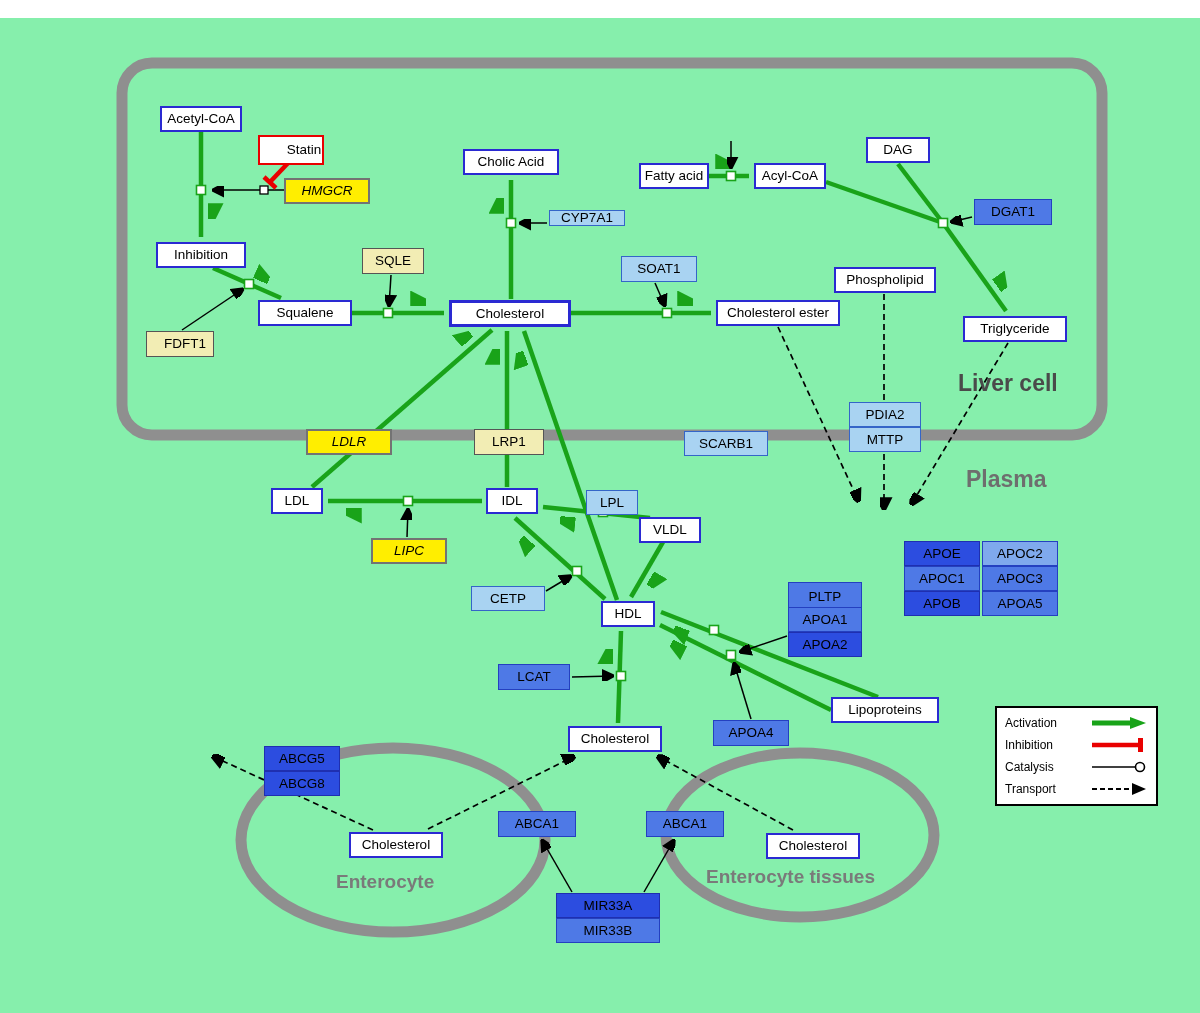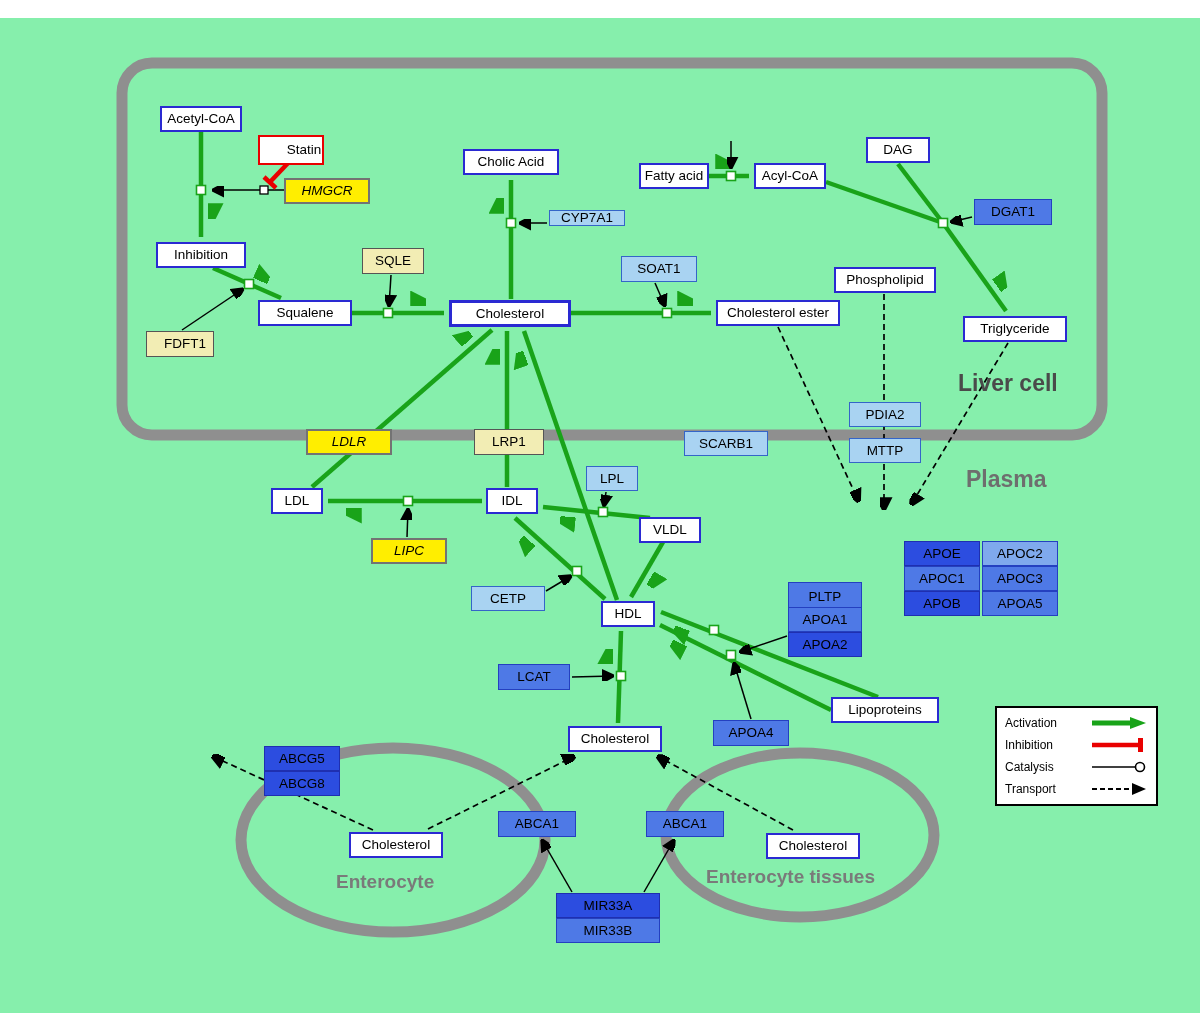--- a/index.html
+++ b/index.html
@@ -144,24 +144,24 @@
       <div class="node metabolite" style="left: 639px; top: 145px; width: 70px; height: 26px;">Fatty acid</div>
       <div class="node metabolite" style="left: 754px; top: 145px; width: 72px; height: 26px;">Acyl-CoA</div>
       <div class="node metabolite" style="left: 866px; top: 119px; width: 64px; height: 26px;">DAG</div>
       <div class="node gene-med" style="left: 974px; top: 181px; width: 78px; height: 26px;">DGAT1</div>
       <div class="node metabolite" style="left: 834px; top: 249px; width: 102px; height: 26px;">Phospholipid</div>
       <div class="node metabolite" style="left: 963px; top: 298px; width: 104px; height: 26px;">Triglyceride</div>
       <div class="node enzyme-yellow" style="left: 306px; top: 411px; width: 86px; height: 26px;">LDLR</div>
       <div class="node enzyme-pale" style="left: 474px; top: 411px; width: 70px; height: 26px;">LRP1</div>
       <div class="node gene-light" style="left: 684px; top: 413px; width: 84px; height: 25px;">SCARB1</div>
       <div class="node gene-light" style="left: 849px; top: 384px; width: 72px; height: 25px;">PDIA2</div>
-      <div class="node gene-light" style="left: 849px; top: 420px; width: 72px; height: 25px; text-align: center;">MTTP</div>
+      <div class="node gene-light" style="left: 849px; top: 409px; width: 72px; height: 25px; text-align: center;">MTTP</div>
       <div class="node metabolite" style="left: 271px; top: 470px; width: 52px; height: 26px;">LDL</div>
       <div class="node metabolite" style="left: 486px; top: 470px; width: 52px; height: 26px;">IDL</div>
-      <div class="node gene-light" style="left: 586px; top: 448px; width: 52px; height: 25px;">LPL</div>
+      <div class="node gene-light" style="left: 586px; top: 472px; width: 52px; height: 25px;">LPL</div>
       <div class="node metabolite" style="left: 639px; top: 499px; width: 62px; height: 26px;">VLDL</div>
       <div class="node enzyme-yellow" style="left: 371px; top: 520px; width: 76px; height: 26px;">LIPC</div>
       <div class="node gene-light" style="left: 471px; top: 568px; width: 74px; height: 25px;">CETP</div>
       <div class="node metabolite" style="left: 601px; top: 583px; width: 54px; height: 26px;">HDL</div>
       <div class="node gene-med" style="left: 498px; top: 646px; width: 72px; height: 26px;">LCAT</div>
       <div class="node gene-med" style="left: 788px; top: 564px; width: 74px; height: 29px;">PLTP</div>
       <div class="node gene-med" style="left: 788px; top: 589px; width: 74px; height: 25px;">APOA1</div>
       <div class="node gene-dark" style="left: 788px; top: 614px; width: 74px; height: 25px;">APOA2</div>
       <div class="node gene-med" style="left: 713px; top: 702px; width: 76px; height: 26px;">APOA4</div>
       <div class="node metabolite" style="left: 831px; top: 679px; width: 108px; height: 26px;">Lipoproteins</div>

